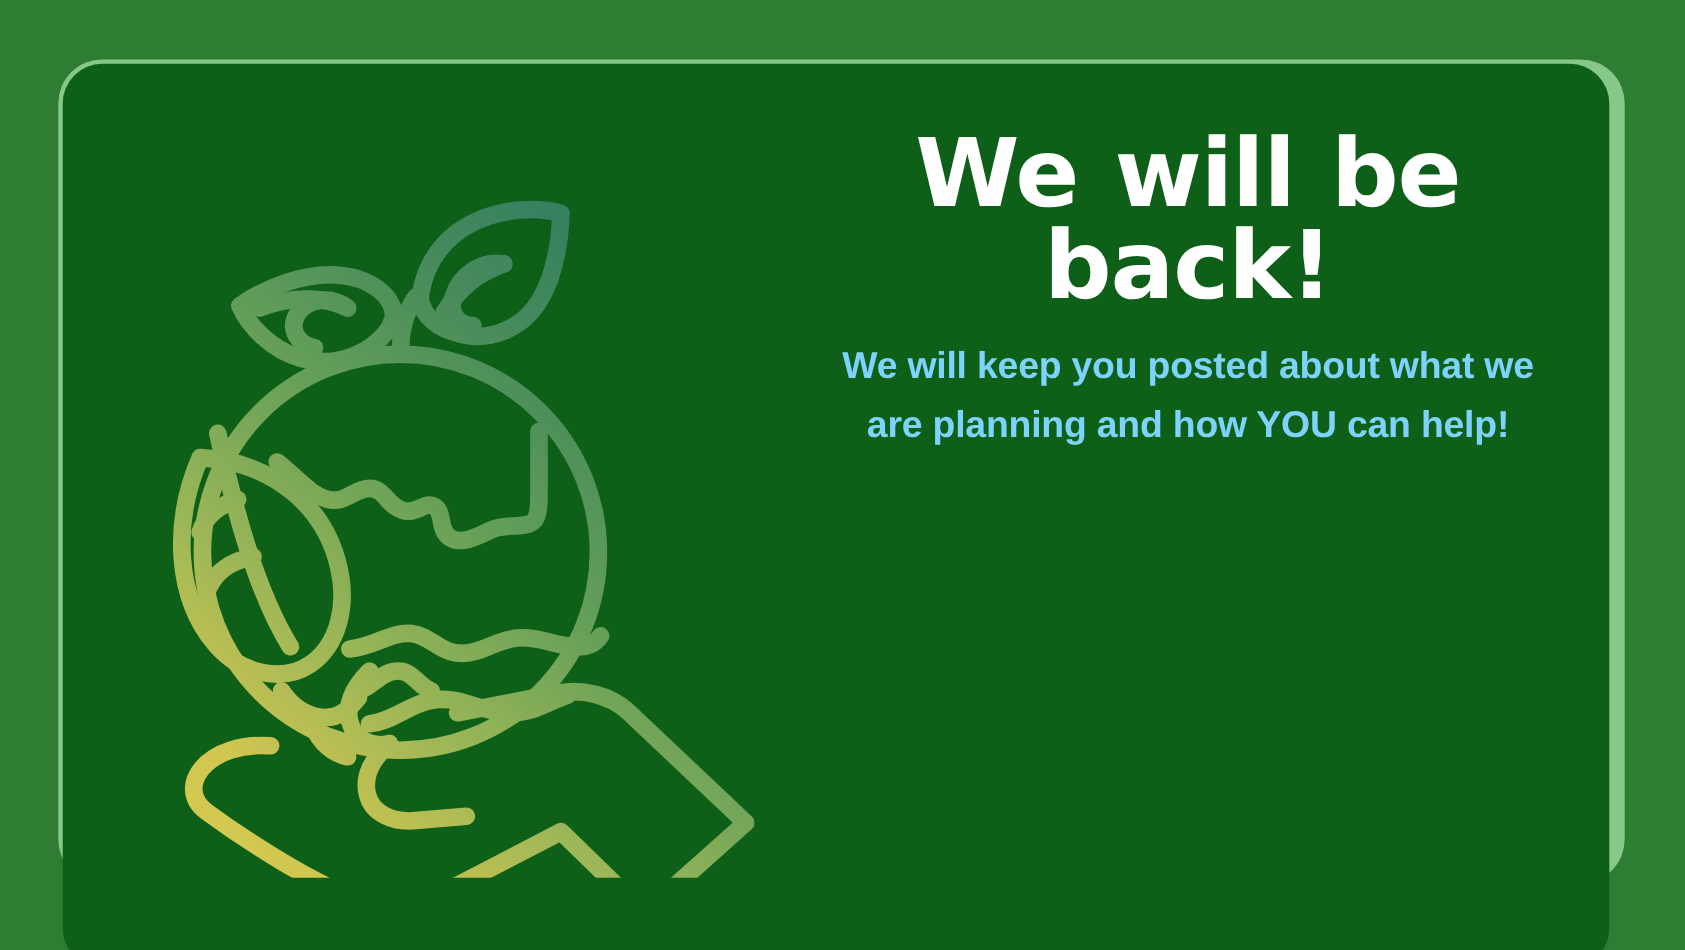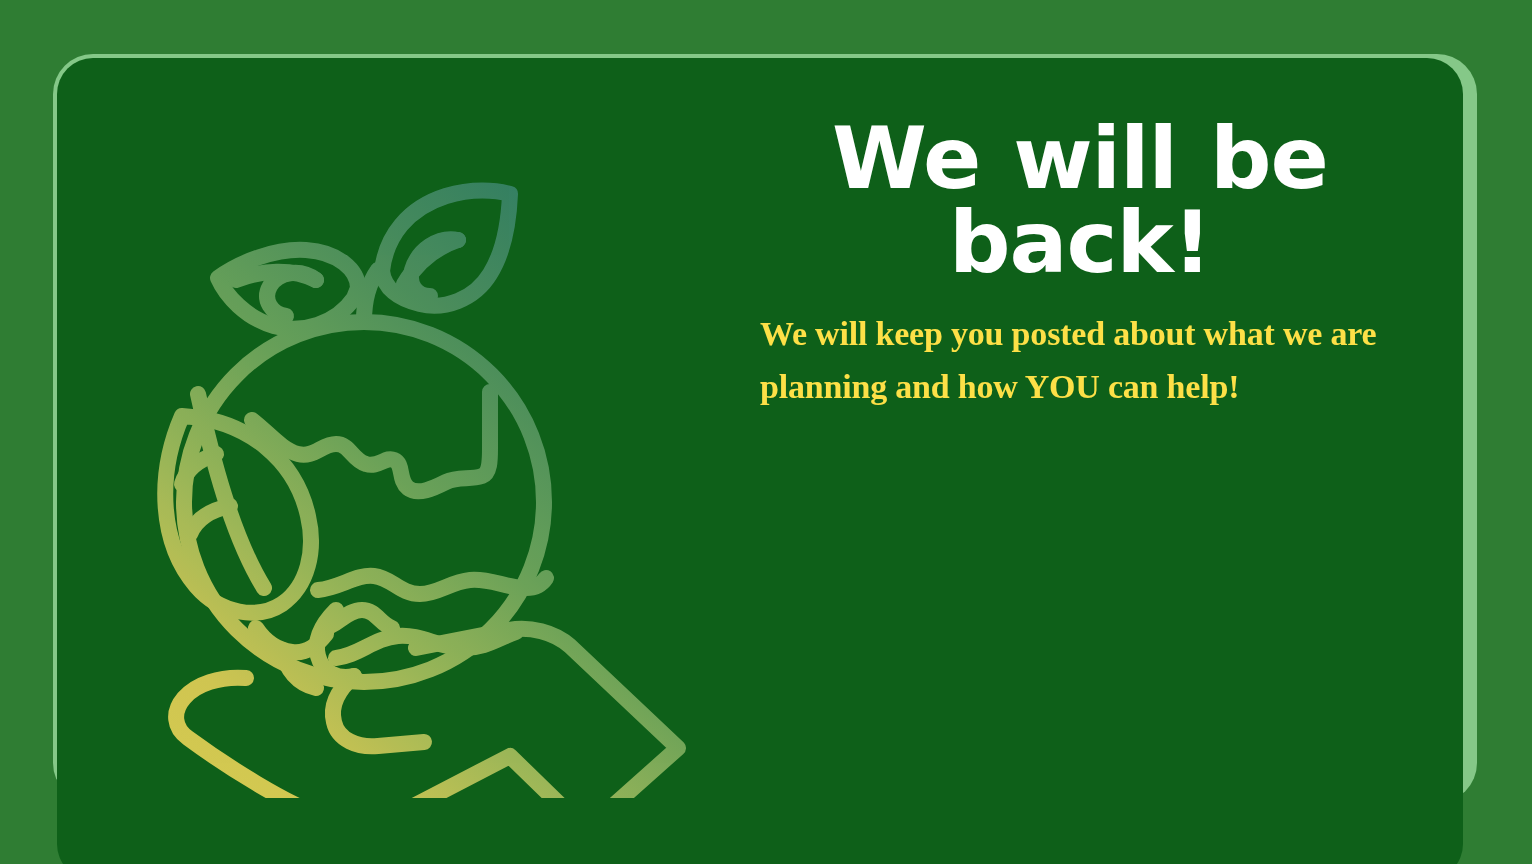--- a/index.html
+++ b/index.html
@@ -91,26 +91,26 @@
     line-height: 0.98;
     letter-spacing: -1px;
     color: #FFFFFF;
     text-align: center;
     margin: 0;
     width: 620px;
     word-spacing: 4px;
   }
 
   .subtext {
-    font-family: Liberation Serif, serif;
+    font-family: Liberation Sans, sans-serif;
     font-weight: 700;
     font-size: 34px;
     line-height: 1.56;
-    color: #fde047;
-    text-align: left;
+    color: #7dd3fc;
+    text-align: center;
     margin: 22px 0 0 0;
     width: 640px;
     letter-spacing: -0.2px;
   }
 </style>
 </head>
 <body>
 
 <div class="stage">
 

